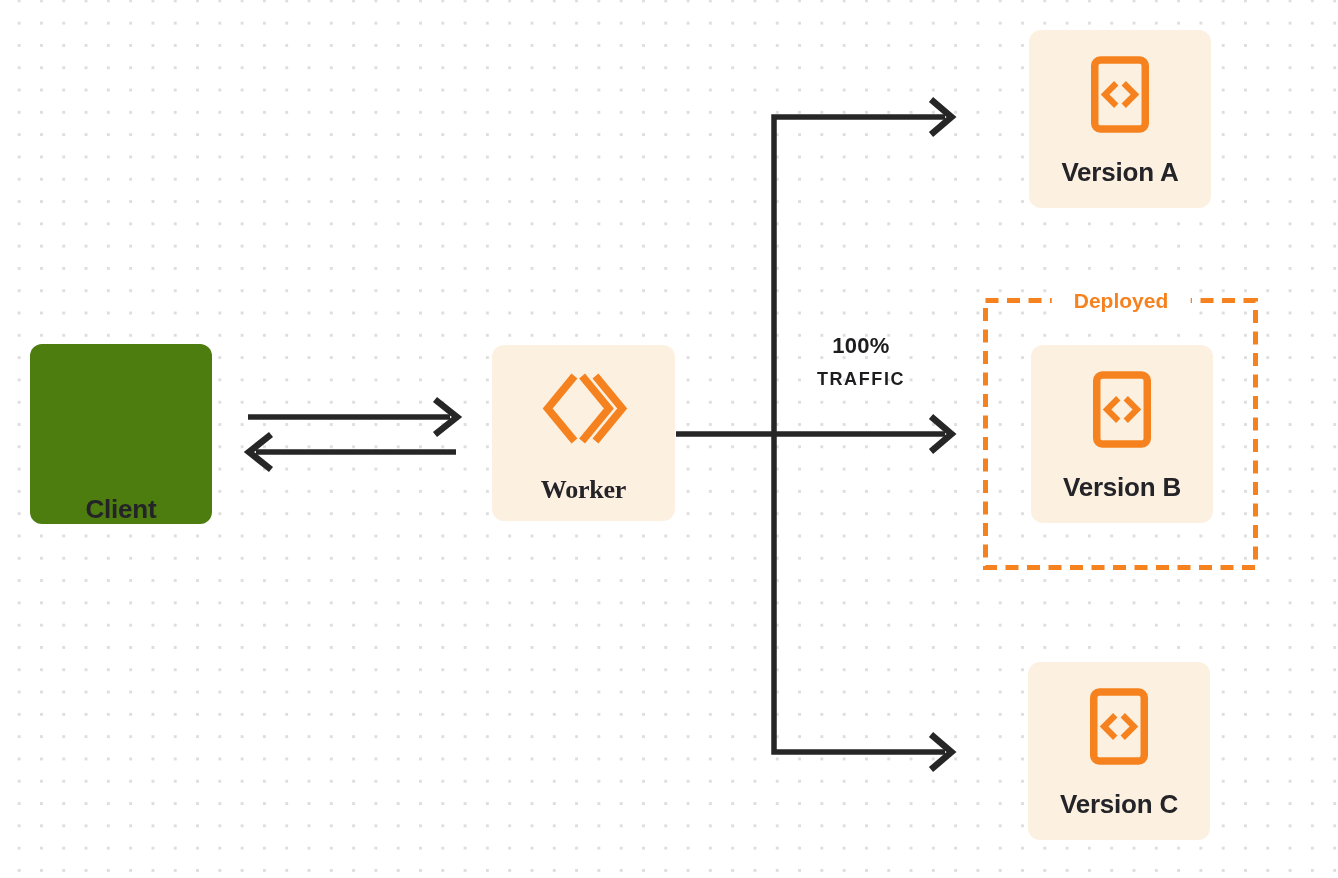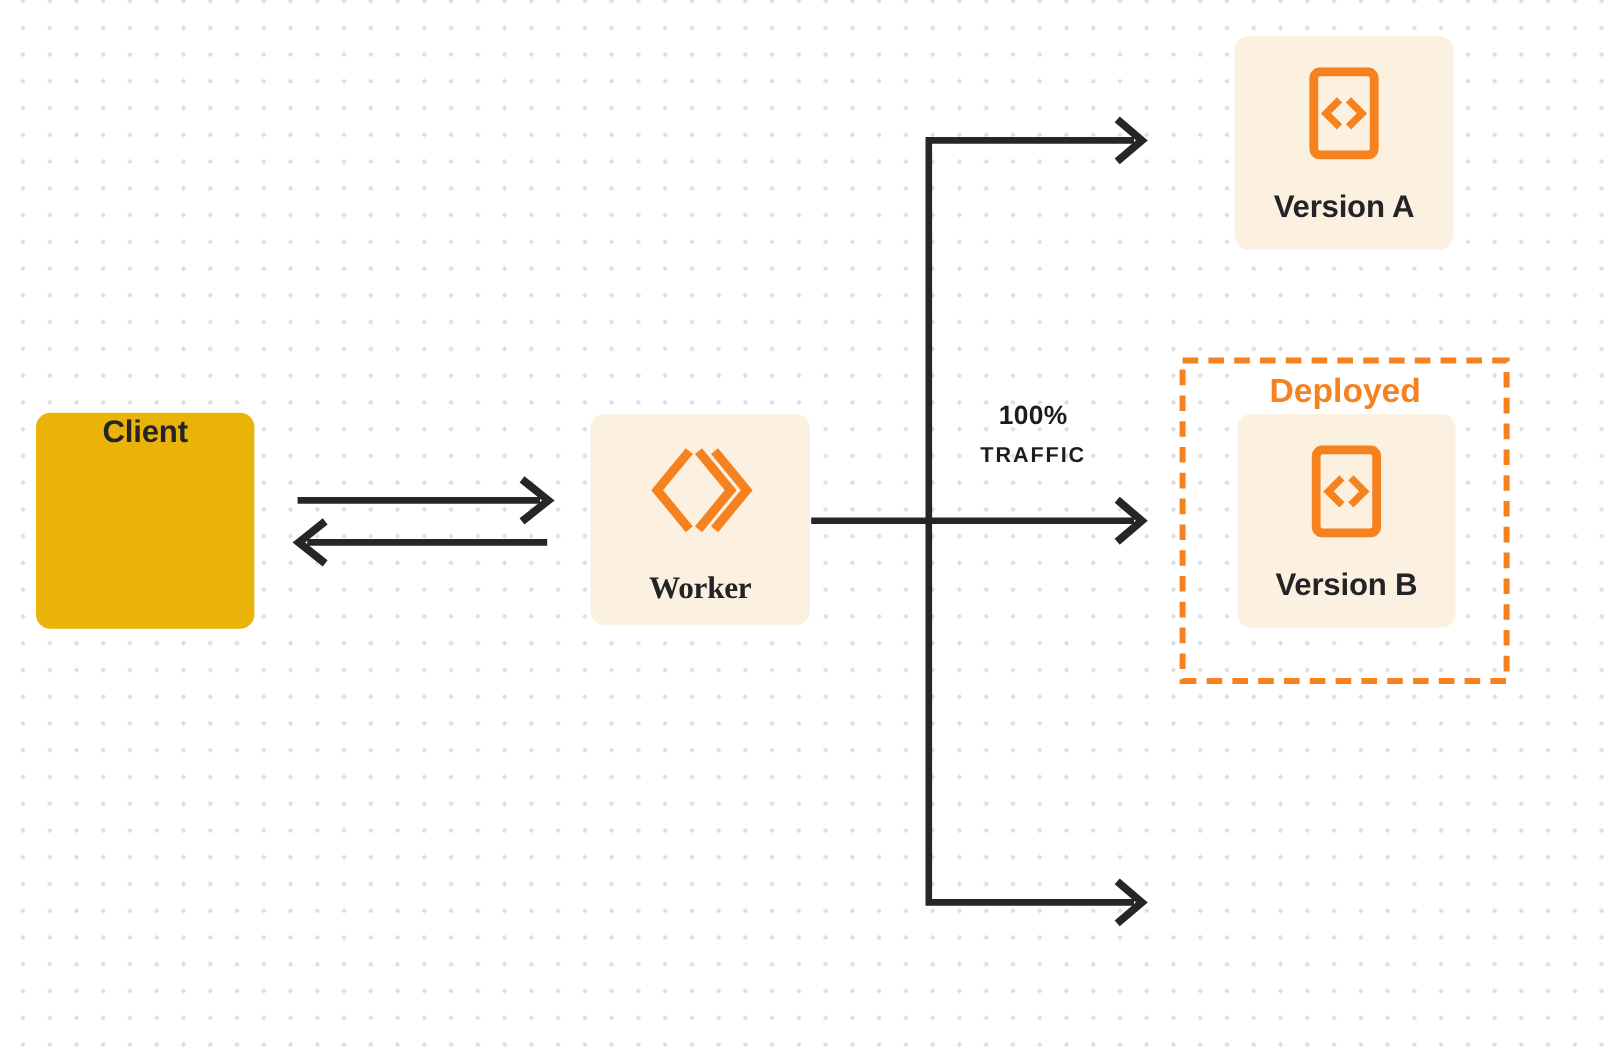--- a/index.html
+++ b/index.html
@@ -27,22 +27,22 @@
     font-weight: 700;
     font-size: 26px;
     letter-spacing: -0.2px;
     color: #242428;
     line-height: 30px;
     white-space: nowrap;
   }
 
   .client-node {
     left: 30px; top: 344px; width: 182px; height: 180px;
-    background: #eab308;
-    justify-content: flex-start;
+    background: #4d7c0f;
+    justify-content: flex-end;
   }
 
   .worker-node {
     left: 492px; top: 345px; width: 183px; height: 176px;
     background: #fcf0e1;
     padding-top: 27px;
   }
   .worker-node .icon { height: 73px; display: block; }
   .worker-node .node-label { margin-top: 30px; font-family: Liberation Serif, serif; }
 
@@ -66,24 +66,23 @@
   .traffic-label .pct { display: block; font-weight: 700; font-size: 22px; line-height: 27px; letter-spacing: 0.3px; }
   .traffic-label .word { display: block; font-weight: 700; font-size: 18px; line-height: 23px; margin-top: 9px; letter-spacing: 1.6px; }
 
   .deployed-label {
     position: absolute;
     left: 1121px; top: 301px;
     transform: translate(-50%, -50%);
     background: #ffffff;
     padding: 2px 22px;
     font-weight: 700;
-    font-size: 28px;
+    font-size: 21px;
     color: #f6821f;
     white-space: nowrap;
-    margin-top: 25px;
   }
 </style>
 </head>
 <body>
 
 <div class="stage">
 
   <svg class="wires" viewBox="0 0 1338 878">
     <g fill="none" stroke="#262626" stroke-width="5.5" stroke-linecap="butt" stroke-linejoin="miter">
 
@@ -153,16 +152,28 @@
         <rect x="4" y="4" width="54" height="74" rx="6" stroke="#F6821F" stroke-width="8"></rect>
         <g stroke="#F6821F" stroke-width="6.5" stroke-linecap="butt" stroke-linejoin="miter">
           <path d="M27 29 L15 41 L27 53"></path>
           <path d="M35 29 L47 41 L35 53"></path>
         </g>
       </svg>
     </span>
     <span class="node-label">Version B</span>
   </div>
 
+  <div class="node version-node" id="version-c">
+    <span class="icon">
+      <svg width="58" height="77" viewBox="0 0 62 82" fill="none">
+        <rect x="4" y="4" width="54" height="74" rx="6" stroke="#F6821F" stroke-width="8"></rect>
+        <g stroke="#F6821F" stroke-width="6.5" stroke-linecap="butt" stroke-linejoin="miter">
+          <path d="M27 29 L15 41 L27 53"></path>
+          <path d="M35 29 L47 41 L35 53"></path>
+        </g>
+      </svg>
+    </span>
+    <span class="node-label">Version C</span>
+  </div>
 
   <div class="deployed-label">Deployed</div>
 
 </div>
 
 </body></html>

